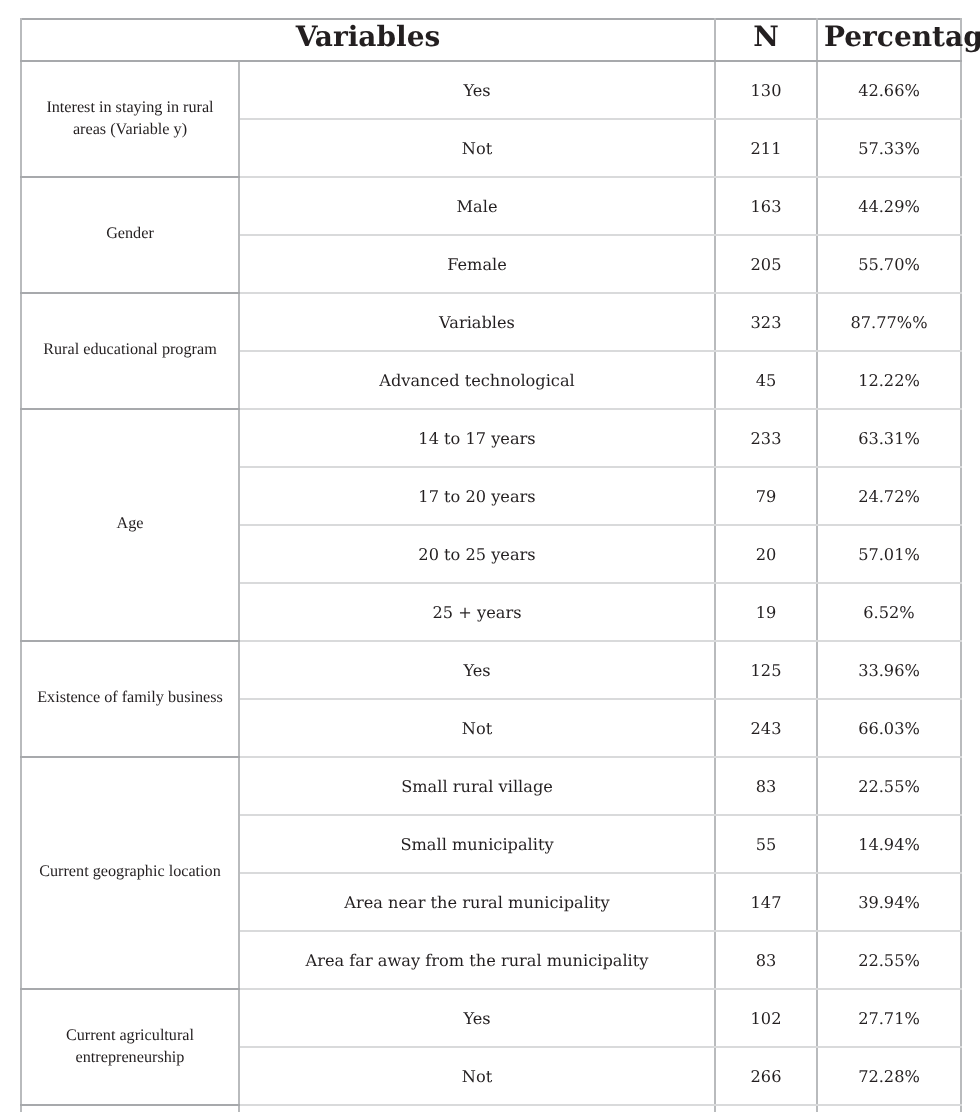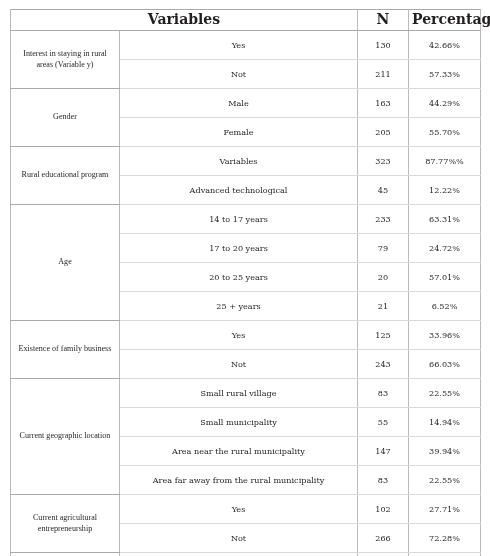--- a/index.html
+++ b/index.html
@@ -136,21 +136,21 @@
           <td class="cell-n">79</td>
           <td class="cell-pct">24.72%</td>
         </tr>
         <tr>
           <td class="cell-cat">20 to 25 years</td>
           <td class="cell-n">20</td>
           <td class="cell-pct">57.01%</td>
         </tr>
         <tr>
           <td class="cell-cat">25 + years</td>
-          <td class="cell-n">21</td>
+          <td class="cell-n">19</td>
           <td class="cell-pct">6.52%</td>
         </tr>
         <tr class="group-start">
           <td class="group-label" rowspan="2">Existence of family business</td>
           <td class="cell-cat">Yes</td>
           <td class="cell-n">125</td>
           <td class="cell-pct">33.96%</td>
         </tr>
         <tr>
           <td class="cell-cat">Not</td>

